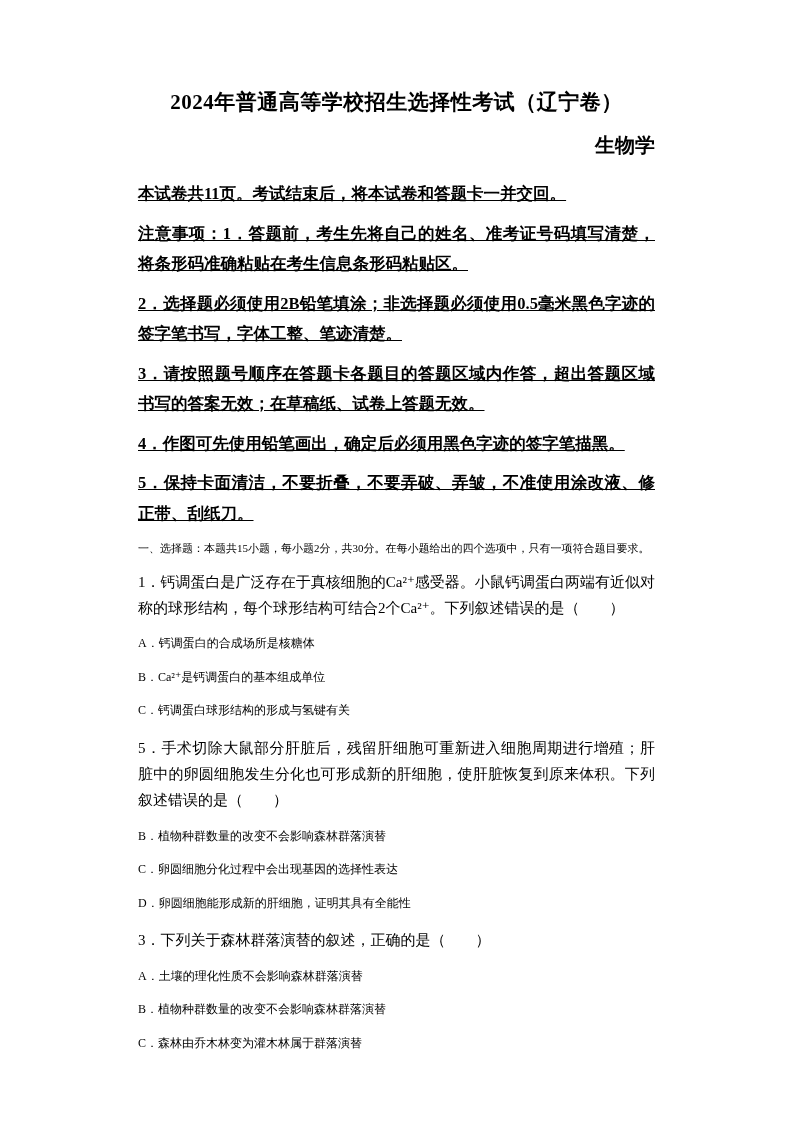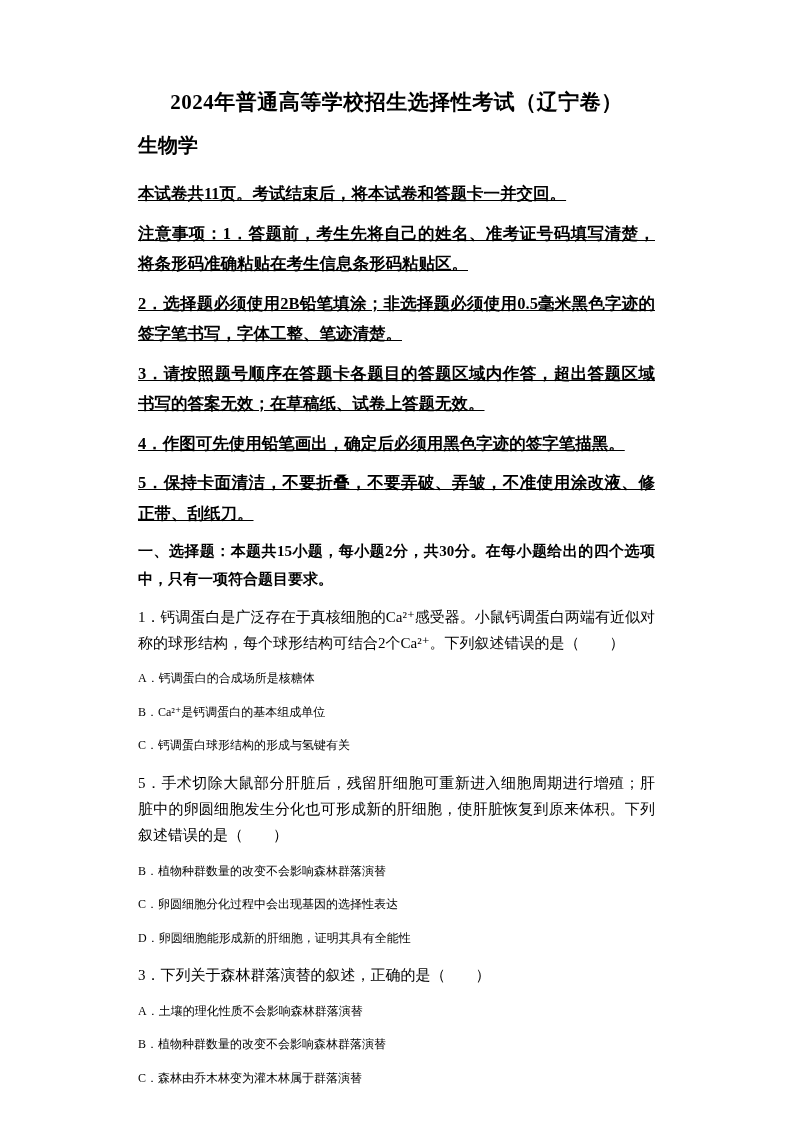--- a/index.html
+++ b/index.html
@@ -22,34 +22,34 @@
   .doc-title {
     font-size: 21px;
     font-weight: bold;
     text-align: center;
     margin: 0 0 16px 0;
     letter-spacing: 0.5px;
   }
   .doc-subject {
     font-size: 20px;
     font-weight: bold;
-    text-align: left;
+    text-align: right;
     margin: 0 0 20px 0;
   }
   .para-bold {
     font-size: 16.5px;
     font-weight: bold;
     line-height: 1.85;
     margin: 0 0 9px 0;
     text-align: justify;
     text-decoration: underline;
   }
   .section-header {
-    font-size: 15px;
-    font-weight: bold;
+    font-size: 11px;
+    font-weight: normal;
     line-height: 1.85;
     margin: 0 0 10px 0;
     text-align: justify;
   }
   .question-block {
     margin: 0;
   }
   .q-stem {
     font-size: 15px;
     font-weight: normal;

